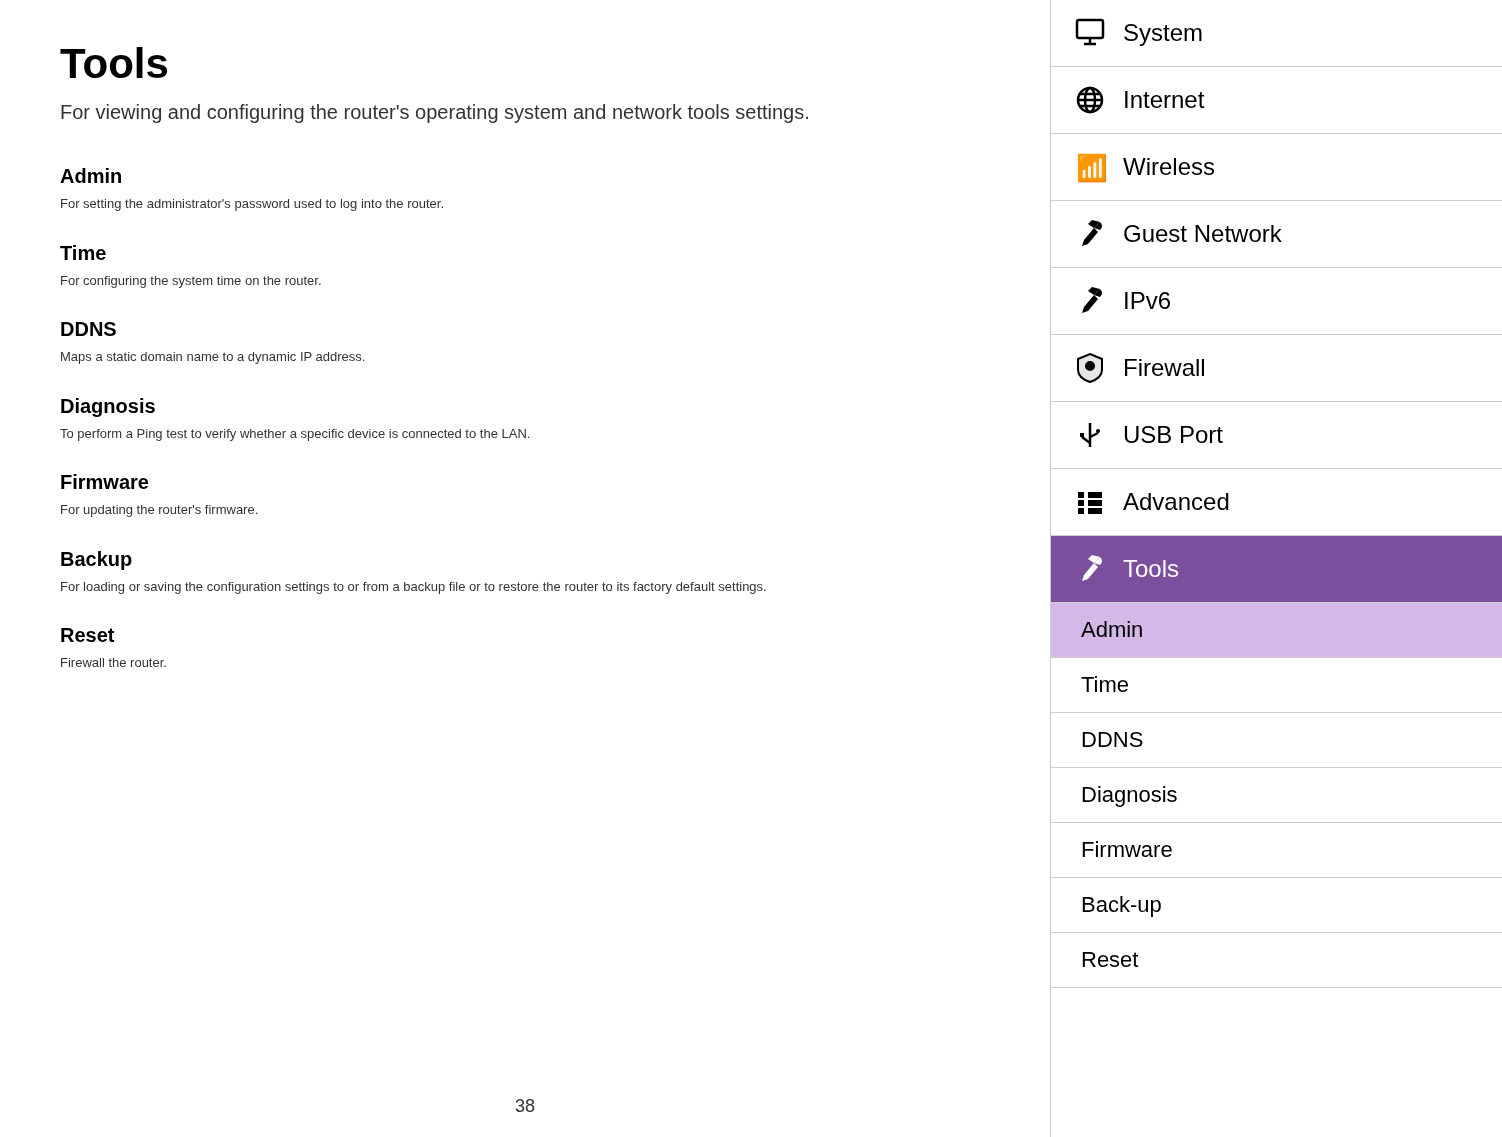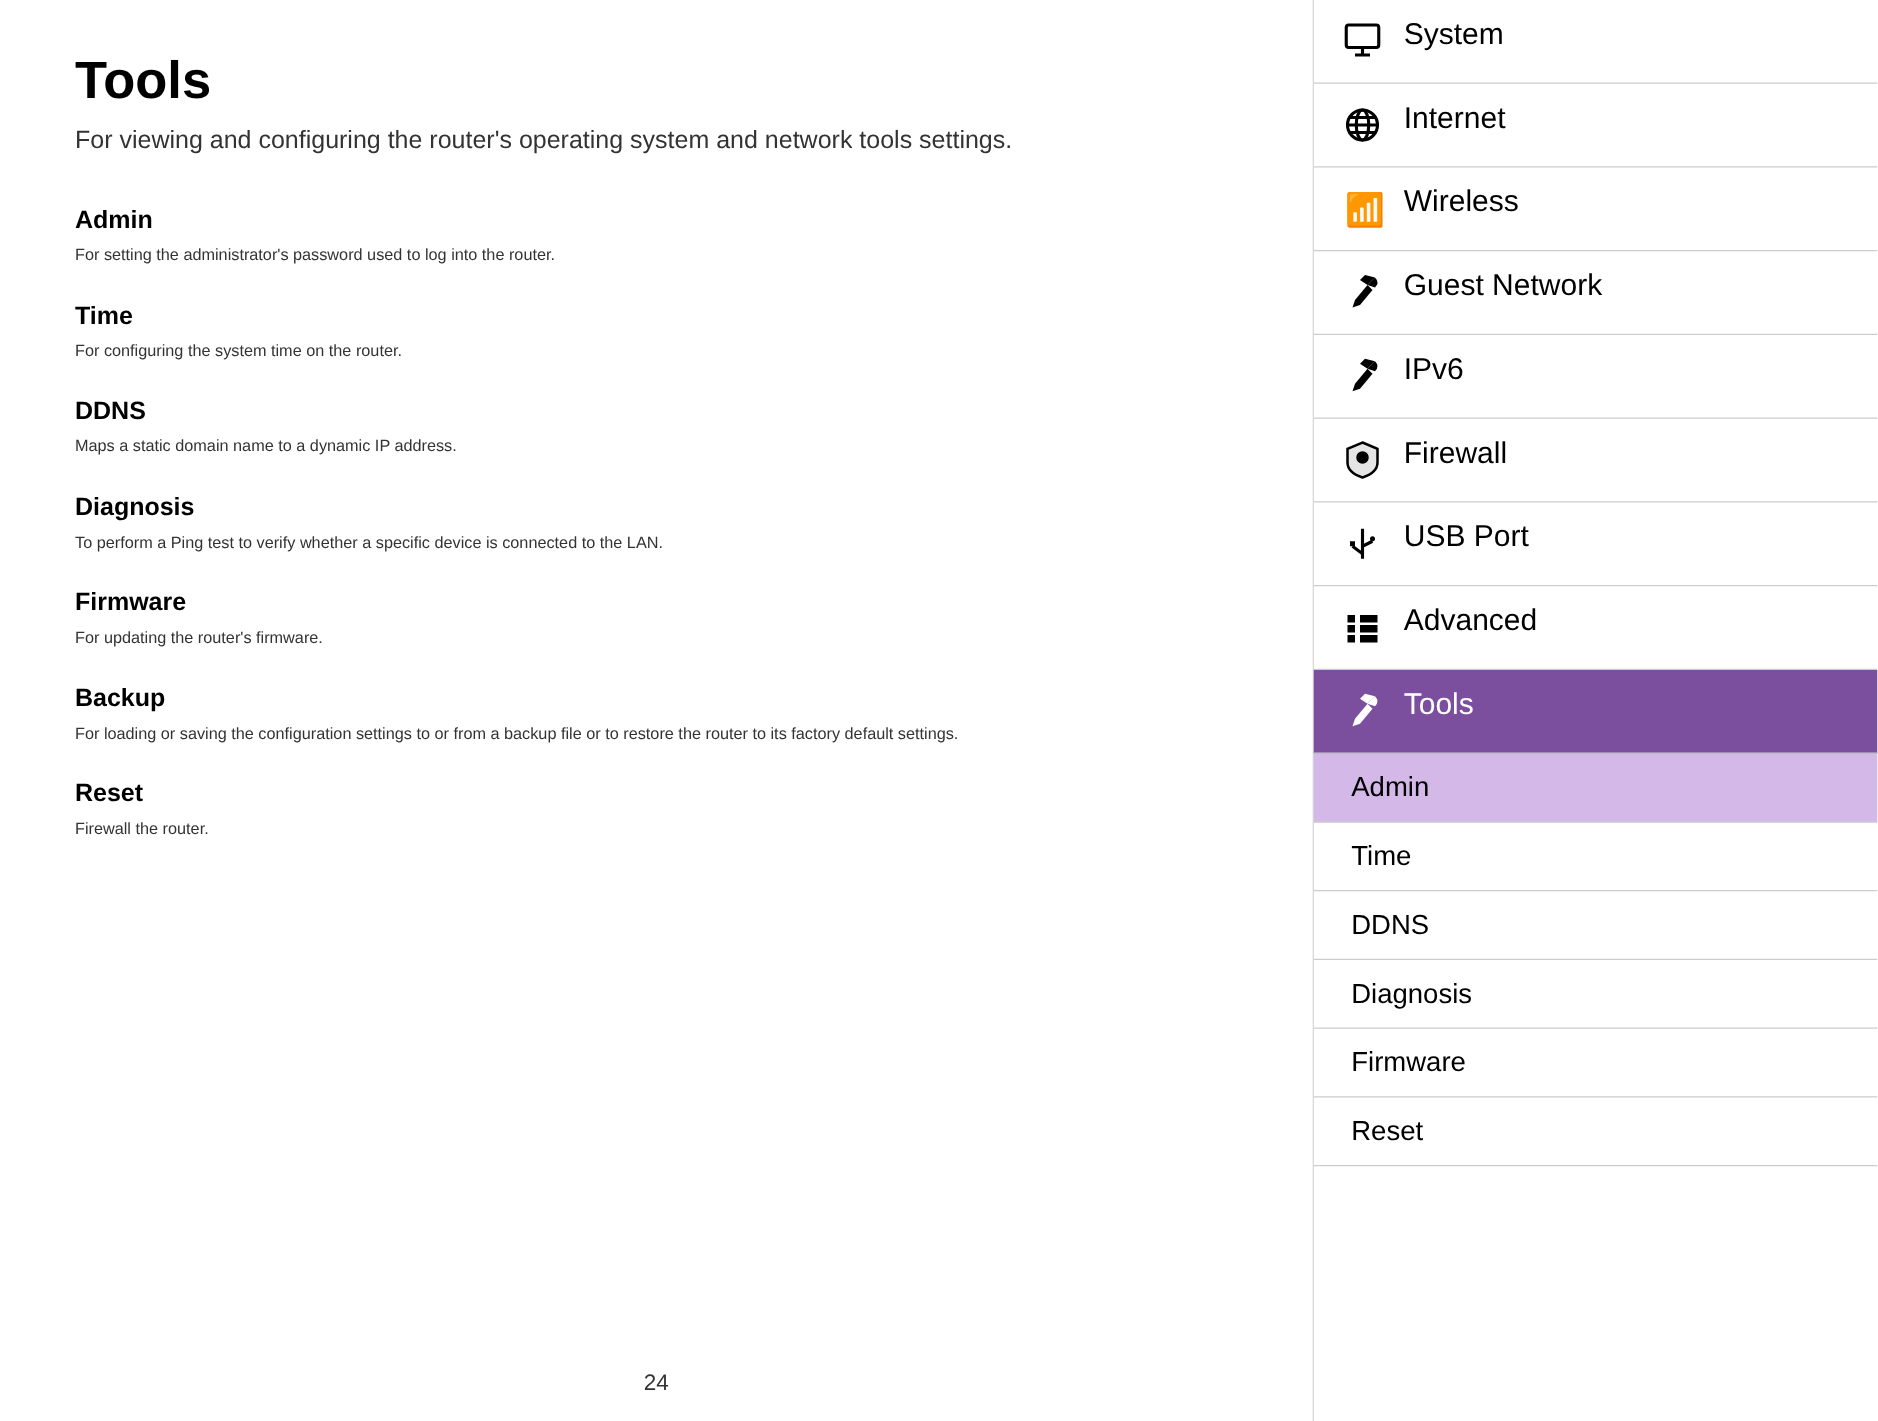--- a/index.html
+++ b/index.html
@@ -64,21 +64,21 @@
     .sidebar {
       width: 452px;
       background: #fff;
       border-left: 1px solid #ccc;
       display: flex;
       flex-direction: column;
     }
 
     .nav-item {
       display: flex;
-      align-items: flex-start;
+      align-items: center;
       padding: 14px 20px;
       border-bottom: 1px solid #ccc;
       cursor: pointer;
       min-height: 62px;
     }
 
     .nav-item.active {
       background: #7b4f9e;
     }
 
@@ -163,21 +163,21 @@
       <div class="section">
     <div class="section-title">Backup</div>
     <div class="section-desc">For loading or saving the configuration settings to or from a backup file or to restore the router to its factory default settings.</div>
   </div>
       <div class="section">
     <div class="section-title">Reset</div>
     <div class="section-desc">Firewall the router.</div>
   </div>
     </div>
 
-  <div class="page-number">24</div>
+  <div class="page-number">38</div>
 </div>
 
 <div class="sidebar">
   <div id="nav-container">
       <div class="nav-item">
     <span class="nav-icon">
           <svg class="icon-svg" viewBox="0 0 32 32" fill="#000">
             <rect x="3" y="3" width="26" height="18" rx="2" fill="none" stroke="#000" stroke-width="2.5"></rect>
             <line x1="16" y1="21" x2="16" y2="27" stroke="#000" stroke-width="2.5"></line>
             <line x1="10" y1="27" x2="22" y2="27" stroke="#000" stroke-width="2.5"></line>
@@ -278,16 +278,19 @@
       <div class="sub-item">
         <span class="sub-label">DDNS</span>
       </div>
       <div class="sub-item">
         <span class="sub-label">Diagnosis</span>
       </div>
       <div class="sub-item">
         <span class="sub-label">Firmware</span>
       </div>
       <div class="sub-item">
+        <span class="sub-label">Back-up</span>
+      </div>
+      <div class="sub-item">
         <span class="sub-label">Reset</span>
       </div>
     </div>
 </div>
 
 </body></html>

